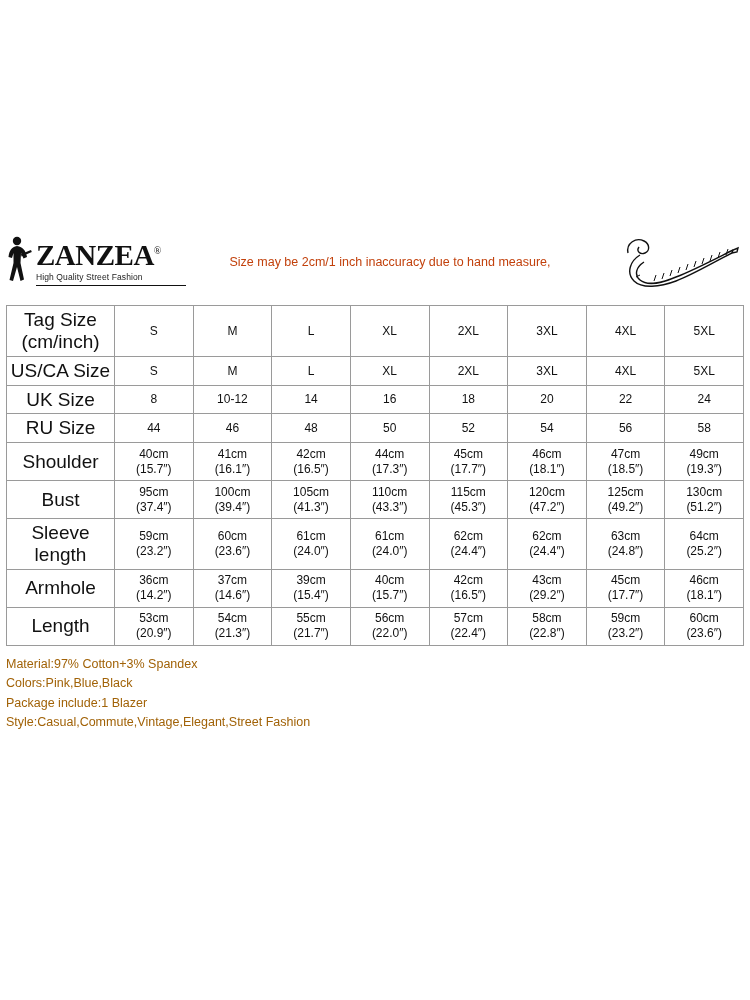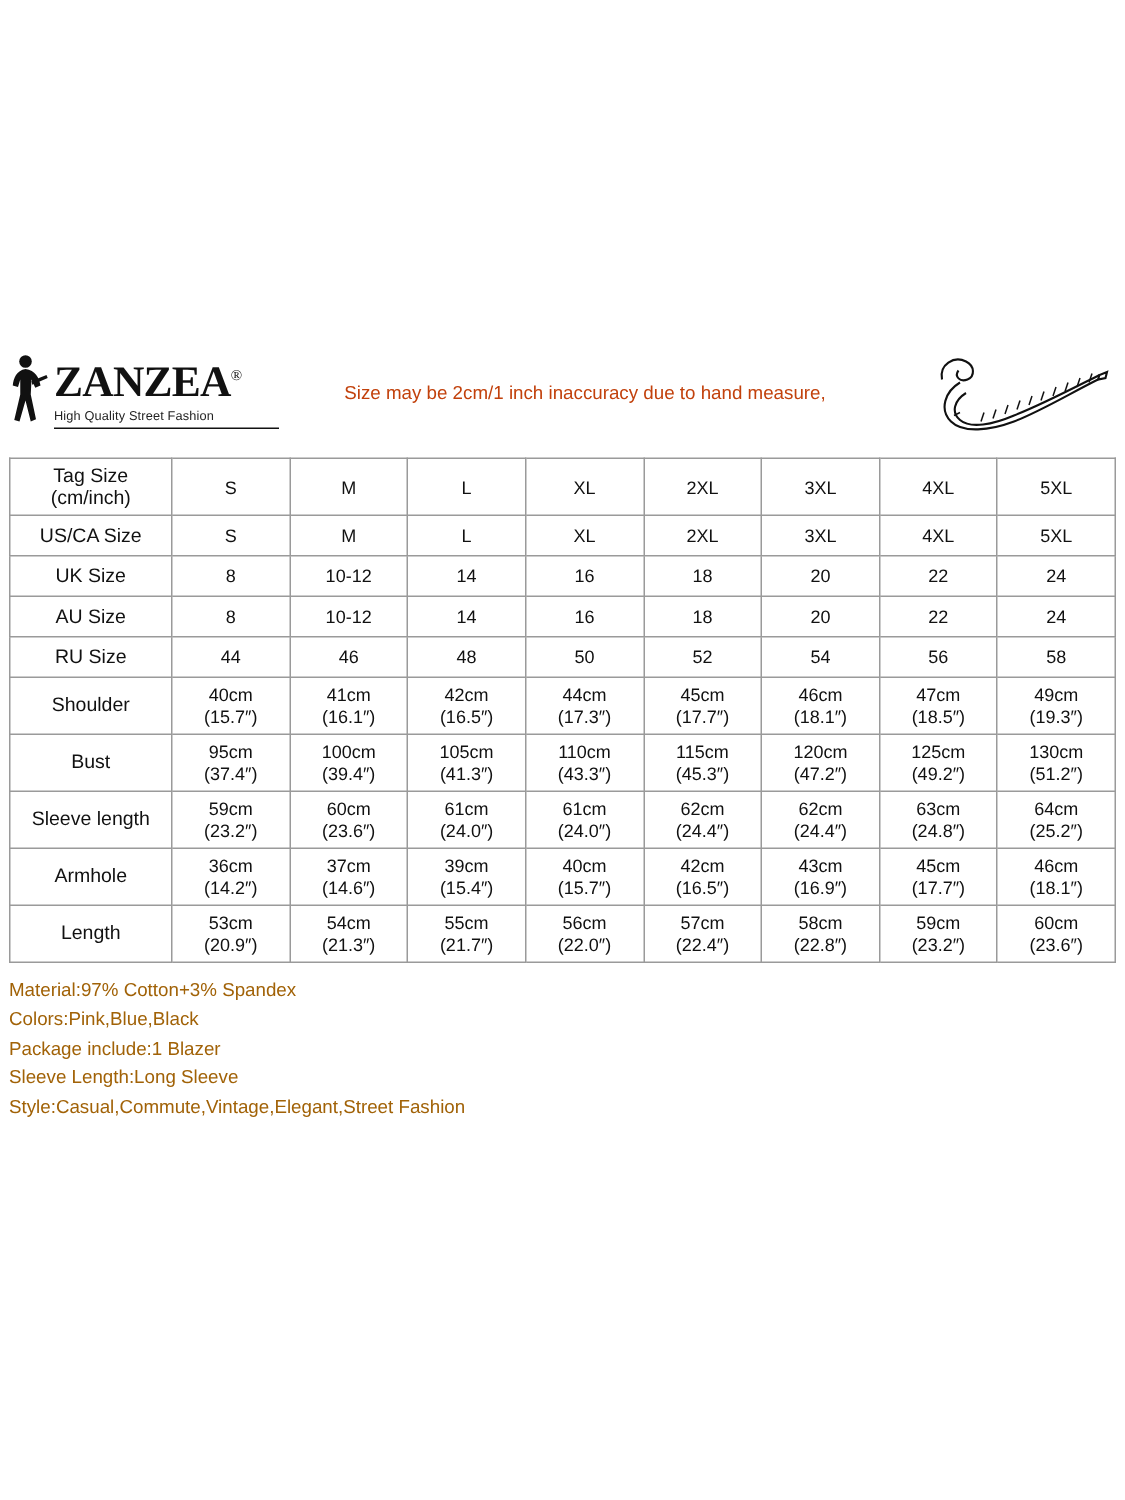--- a/index.html
+++ b/index.html
@@ -83,21 +83,21 @@
   }
   table.size-table td {
     border: 1px solid #9a9a9a;
     font-size: 12px;
     color: #111;
     text-align: center;
     padding: 2px 1px;
     vertical-align: middle;
   }
   table.size-table td.rowhead {
-    font-size: 13px;
+    font-size: 19px;
     width: 108px;
     padding: 3px 2px;
     line-height: 1.15;
   }
   table.size-table tr.plain td { height: 27px; }
   table.size-table tr.dual td { height: 38px; }
   .cell-two { line-height: 1.25; }
   .cell-two .m { display: block; }
   .cell-two .i { display: block; }
   
@@ -199,31 +199,20 @@
           <td>8</td>
           <td>10-12</td>
           <td>14</td>
           <td>16</td>
           <td>18</td>
           <td>20</td>
           <td>22</td>
           <td>24</td>
         </tr>
 
-        <tr class="plain">
-          <td class="rowhead">AU Size</td>
-          <td>8</td>
-          <td>10-12</td>
-          <td>14</td>
-          <td>16</td>
-          <td>18</td>
-          <td>20</td>
-          <td>22</td>
-          <td>24</td>
-        </tr>
 
         <tr class="plain">
           <td class="rowhead">RU Size</td>
           <td>44</td>
           <td>46</td>
           <td>48</td>
           <td>50</td>
           <td>52</td>
           <td>54</td>
           <td>56</td>
@@ -266,21 +255,21 @@
           <td><span class="cell-two"><span class="m">64cm</span><span class="i">(25.2″)</span></span></td>
         </tr>
 
         <tr class="dual">
           <td class="rowhead">Armhole</td>
           <td><span class="cell-two"><span class="m">36cm</span><span class="i">(14.2″)</span></span></td>
           <td><span class="cell-two"><span class="m">37cm</span><span class="i">(14.6″)</span></span></td>
           <td><span class="cell-two"><span class="m">39cm</span><span class="i">(15.4″)</span></span></td>
           <td><span class="cell-two"><span class="m">40cm</span><span class="i">(15.7″)</span></span></td>
           <td><span class="cell-two"><span class="m">42cm</span><span class="i">(16.5″)</span></span></td>
-          <td><span class="cell-two"><span class="m">43cm</span><span class="i">(16.9″)</span></span></td>
+          <td><span class="cell-two"><span class="m">43cm</span><span class="i">(29.2″)</span></span></td>
           <td><span class="cell-two"><span class="m">45cm</span><span class="i">(17.7″)</span></span></td>
           <td><span class="cell-two"><span class="m">46cm</span><span class="i">(18.1″)</span></span></td>
         </tr>
 
         <tr class="dual">
           <td class="rowhead">Length</td>
           <td><span class="cell-two"><span class="m">53cm</span><span class="i">(20.9″)</span></span></td>
           <td><span class="cell-two"><span class="m">54cm</span><span class="i">(21.3″)</span></span></td>
           <td><span class="cell-two"><span class="m">55cm</span><span class="i">(21.7″)</span></span></td>
           <td><span class="cell-two"><span class="m">56cm</span><span class="i">(22.0″)</span></span></td>
@@ -289,18 +278,17 @@
           <td><span class="cell-two"><span class="m">59cm</span><span class="i">(23.2″)</span></span></td>
           <td><span class="cell-two"><span class="m">60cm</span><span class="i">(23.6″)</span></span></td>
         </tr>
       </tbody>
     </table>
 
     <div class="details">
       <div>Material:97% Cotton+3% Spandex</div>
       <div>Colors:Pink,Blue,Black</div>
       <div>Package include:1 Blazer</div>
-      <div>Sleeve Length:Long Sleeve</div>
       <div>Style:Casual,Commute,Vintage,Elegant,Street Fashion</div>
     </div>
 
   </div>
 </div>
 
 </body></html>

